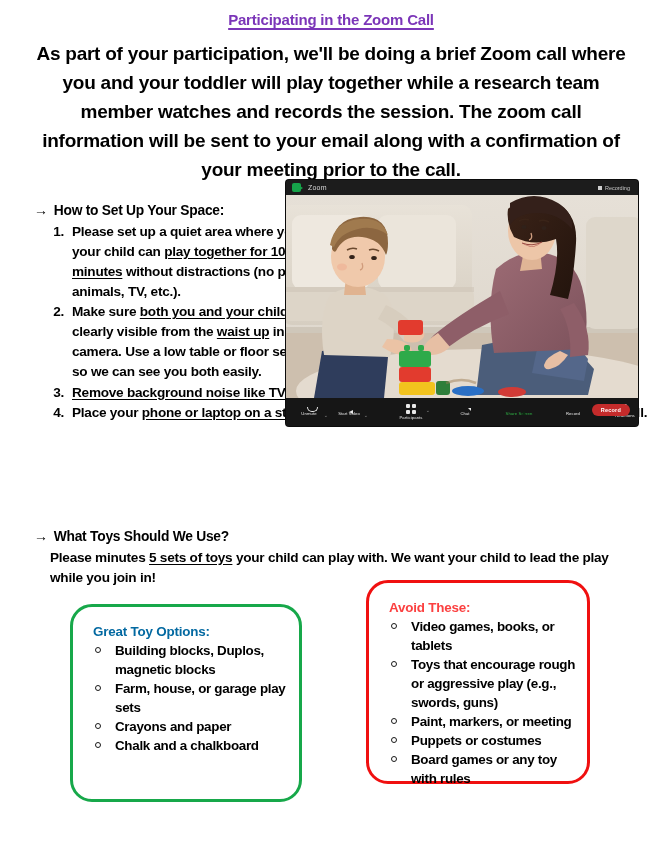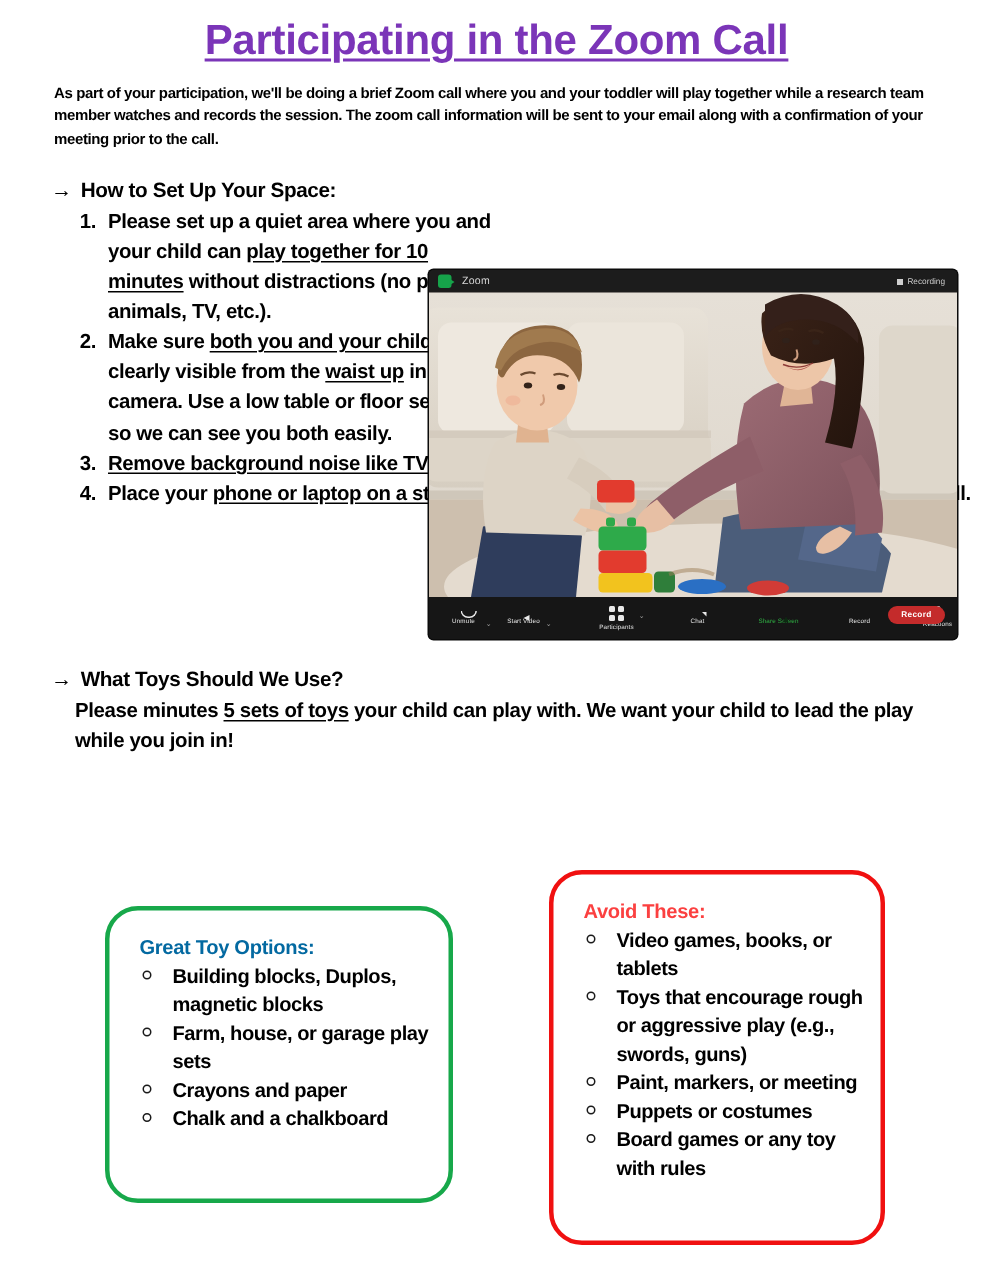--- a/index.html
+++ b/index.html
@@ -20,39 +20,39 @@
   .page {
     position: absolute;
     inset: 0;
     padding: 0;
   }
 
   
   .doc-title {
     text-align: center;
     color: #7B35B8;
-    font-size: 28px;
+    font-size: 15px;
     font-weight: bold;
     letter-spacing: -0.2px;
     text-decoration: underline;
     text-underline-offset: 3px;
     text-decoration-thickness: 2px;
     margin: 11px 0 0 0;
     padding: 0;
     line-height: 1.15;
   }
 
   
   .intro {
     margin: 12px 36px 0 36px;
-    font-size: 10px;
+    font-size: 19px;
     font-weight: bold;
     line-height: 1.52;
     letter-spacing: -0.25px;
-    text-align: left;
+    text-align: center;
   }
   .intro b { font-weight: bold; }
 
   
   .section-head {
     margin: 18px 0 4px 34px;
     font-size: 13.8px;
     font-weight: bold;
     letter-spacing: -0.25px;
     display: flex;
@@ -303,21 +303,21 @@
     top: 604px;
     width: 232px;
     height: 198px;
     border: 3px solid #17a84a;
     border-radius: 22px;
   }
   .box-red {
     left: 366px;
     top: 580px;
     width: 224px;
-    height: 250px;
+    height: 204px;
     border: 3px solid #f01010;
     border-radius: 22px;
   }
   .box-title {
     font-size: 13.4px;
     font-weight: bold;
     letter-spacing: -0.2px;
     margin: 17px 0 2px 20px;
   }
   .box-green .box-title { color: #0369a1; }

